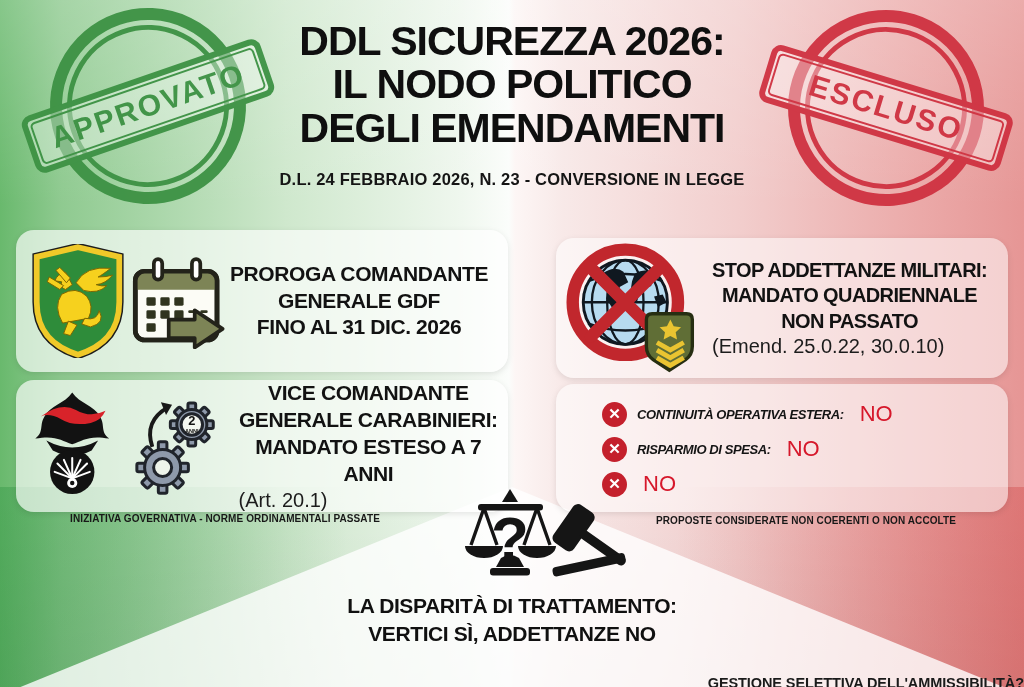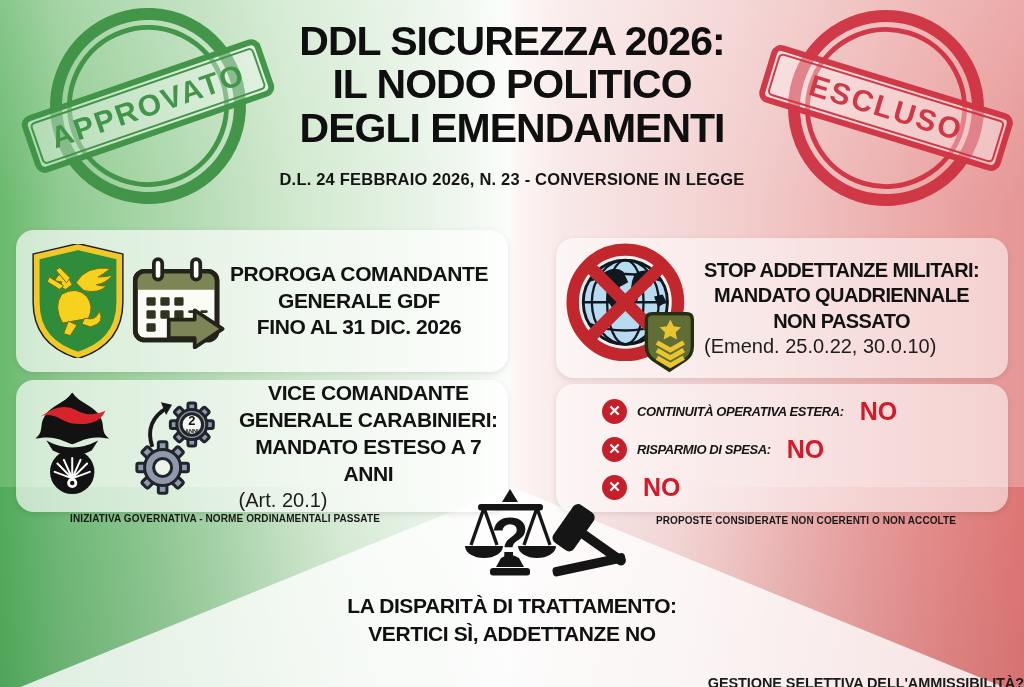--- a/index.html
+++ b/index.html
@@ -30,31 +30,31 @@
   .header{position:absolute;left:0;right:0;top:20px;text-align:center;}
   .title{font-size:41px;line-height:1.06;font-weight:700;letter-spacing:-1px;color:#0f0f0f;}
   .subtitle{margin-top:20px;font-size:16.5px;font-weight:700;letter-spacing:.2px;color:#151515;}
   .pre{white-space:pre-line;text-align:center;}
   
   .card{position:absolute;border-radius:18px;background:rgba(255,255,255,.66);
     box-shadow:0 2px 6px rgba(0,0,0,.10);display:flex;align-items:center;box-sizing:border-box;}
   .card-r{background:rgba(255,255,255,.55);}
   .c1{left:16px;top:230px;width:492px;height:142px;padding:0 10px 0 14px;}
   .c2{left:16px;top:380px;width:492px;height:132px;padding:0 10px 0 10px;gap:12px;}
-  .c3{left:556px;top:238px;width:452px;height:140px;padding:0 8px 0 10px;gap:4px;}
+  .c3{left:556px;top:238px;width:452px;height:140px;padding:0 8px 0 10px;gap:12px;}
   .c4{left:556px;top:384px;width:452px;height:128px;padding:12px 10px 10px 46px;
     flex-direction:column;align-items:flex-start;justify-content:center;gap:9px;}
   .h{font-weight:700;font-size:21px;line-height:1.28;letter-spacing:-.4px;color:#121212;}
   .c3 .h{font-size:20px;letter-spacing:-.6px;}
   .note{font-size:20px;font-weight:400;color:#1c1c1c;margin-top:1px;}
   .xrow{display:flex;align-items:center;gap:10px;}
   .xc{width:25px;height:25px;border-radius:50%;background:#c4202c;color:#fff;
     display:flex;align-items:center;justify-content:center;font-size:15px;font-weight:700;flex:0 0 25px;}
   .xlabel{font-size:13px;font-weight:700;letter-spacing:-.4px;color:#141414;font-style:italic;}
-  .xval{font-size:25px;font-weight:700;color:#d6182b;margin-left:6px;}
+  .xval{font-size:22px;font-weight:400;color:#d6182b;margin-left:6px;}
   
   .foot{position:absolute;font-size:10px;font-weight:700;letter-spacing:.1px;color:#181818;text-align:center;}
   .foot-l{left:10px;top:513px;width:430px;}
   .foot-r{left:600px;top:515px;width:412px;}
   
   .scales-wrap{position:absolute;left:452px;top:488px;width:196px;height:97px;}
   .b1{position:absolute;left:0;right:0;top:592px;text-align:center;
     font-size:21px;font-weight:700;letter-spacing:-.4px;line-height:1.32;color:#101010;}
   .b2{position:absolute;left:0;right:0;top:674px;text-align:right;
     font-size:14.5px;font-weight:700;letter-spacing:-.1px;line-height:1.28;color:#1a1a1a;}

